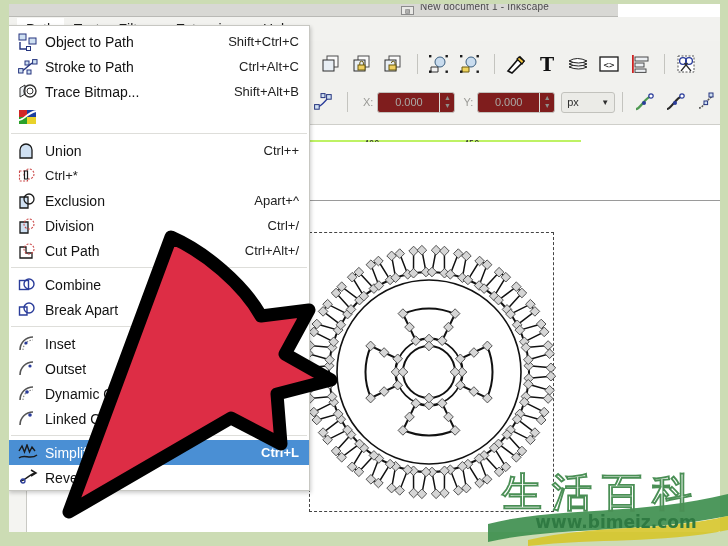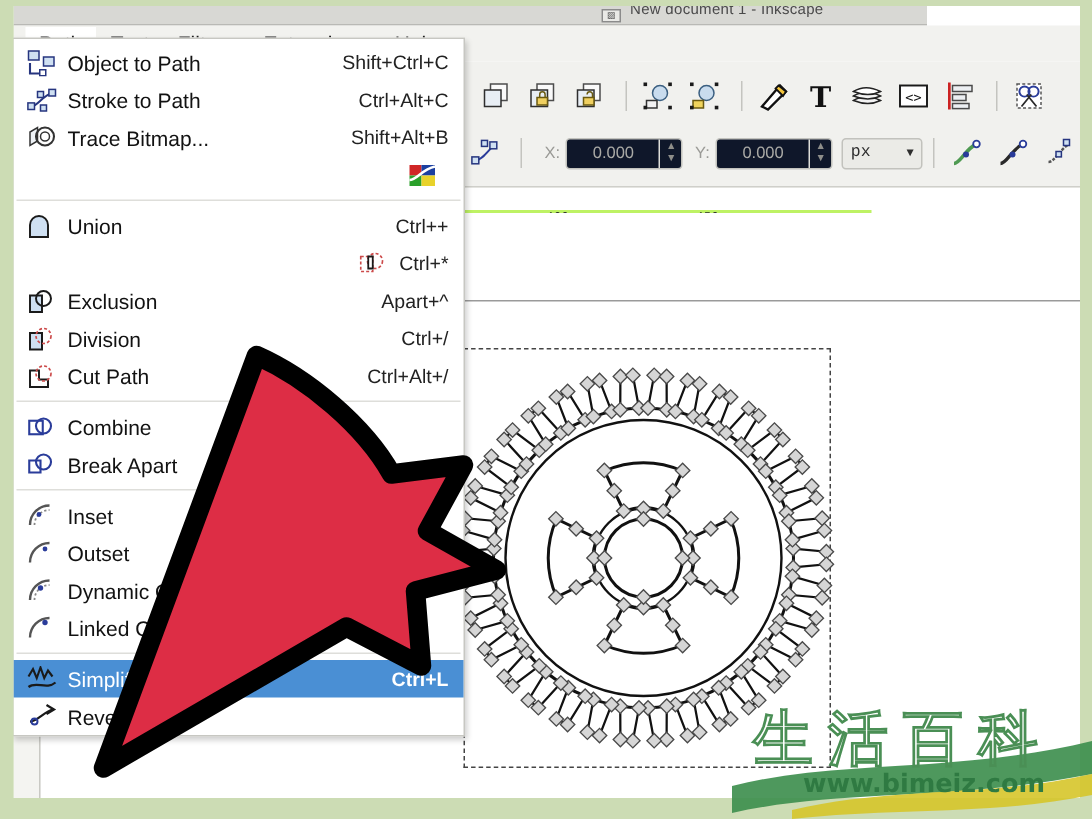--- a/index.html
+++ b/index.html
@@ -74,33 +74,33 @@
   .toolrow2 { position:absolute; left:0; top:45px; height:32px; width:711px;
               display:flex; align-items:center; padding-left:300px; }
   .tbtn {
     width:28px; height:28px; margin-right:3px;
     display:flex; align-items:center; justify-content:center;
     flex:none;
   }
   .tsep { width:1px; height:20px; background:#c4c4bf; margin:0 7px; flex:none; }
   .fieldlbl { font-size:11px; color:#9a9a96; margin:0 4px 0 8px; }
   .spin {
-    width:78px; height:21px; background:#0f172a;
+    width:78px; height:21px; background:#7f1d1d;
     border:1px solid #c2c2bd; border-radius:3px;
     display:flex; align-items:center; position:relative; flex:none;
   }
   .spin .val { flex:1; font-size:11px; color:#a9a9a5; text-align:center; }
   .spin .arrows { width:15px; height:19px; border-left:1px solid #dedeD9;
                   display:flex; flex-direction:column; justify-content:center;
                   align-items:center; color:#8e8e8a; font-size:7px; line-height:8px; }
   .unitsel {
     width:54px; height:21px; background:#ebebe7;
     border:1px solid #c2c2bd; border-radius:3px; margin-left:6px;
     display:flex; align-items:center; justify-content:space-between;
-    padding:0 5px; font-size:11px; color:#2e2e2e; flex:none;font-family:Liberation Mono, monospace;
+    padding:0 5px; font-size:11px; color:#2e2e2e; flex:none;
   }
 
   
   .ruler {
     position:absolute; left:0; top:136px; width:572px; height:16px;
     background:#bef264; border-bottom:1px solid #c9c9c4;
     overflow:hidden;
   }
   .ruler .rlab { position:absolute; top:0px; font-size:8px; color:#2a2a2a;
                  font-family:"DejaVu Sans", sans-serif; }
@@ -125,21 +125,21 @@
     background:#ffffff;
     border:1px solid #c7c7c2;
     box-shadow:1px 2px 4px rgba(0,0,0,.20);
     z-index:50;
     padding:3px 0 0 0;
   }
   .mrow {
     position:relative; height:25px;
     display:flex; align-items:center;
     padding:0 10px 0 8px;
-    font-size:14px; color:#121212;justify-content:flex-end;
+    font-size:14px; color:#121212;
   }
   .mrow.sel { background:#4a8fd4; color:#ffffff; }
   .mrow .mico { width:22px; height:20px; margin-right:6px; flex:none;
                 display:flex; align-items:center; justify-content:center; }
   .mrow .mlab { flex:1; white-space:nowrap; }
   .mrow .macc { font-size:13px; color:#222; white-space:nowrap; }
   .mrow.sel .macc { color:#fff;font-weight:bold; }
   .msep { height:1px; background:#dededa; margin:4px 2px 4px 2px; }
 
   

